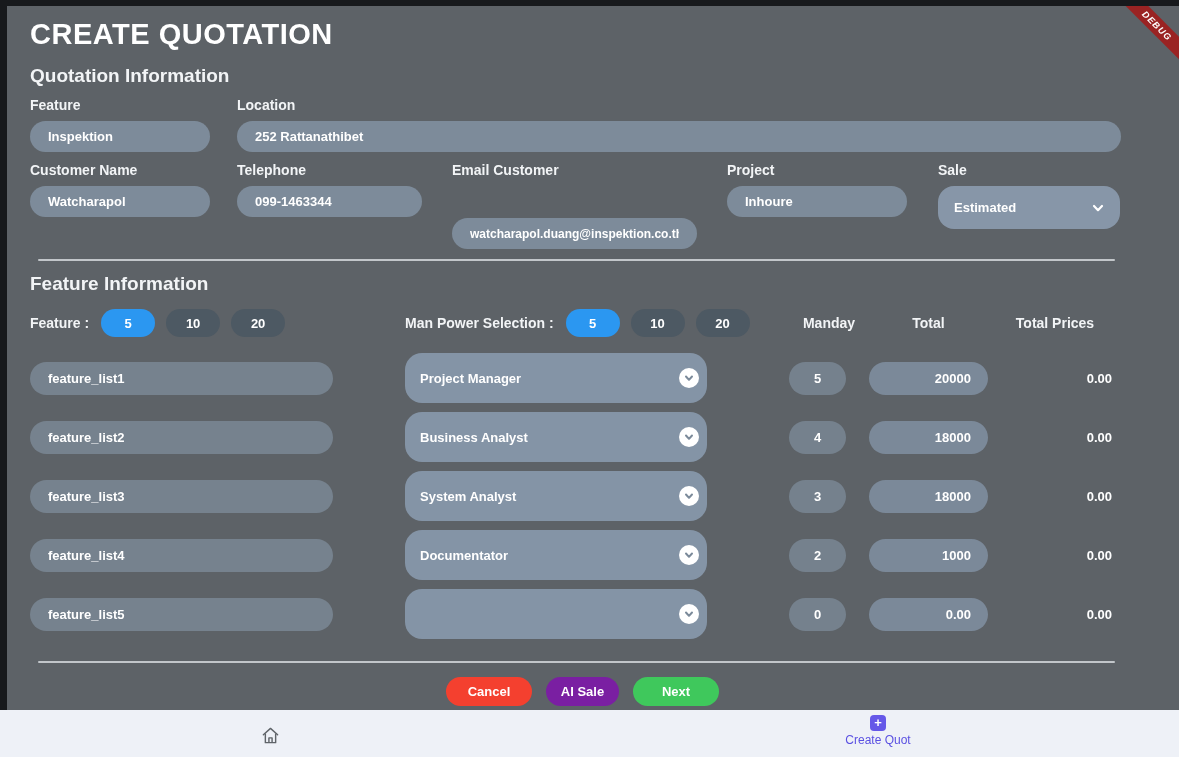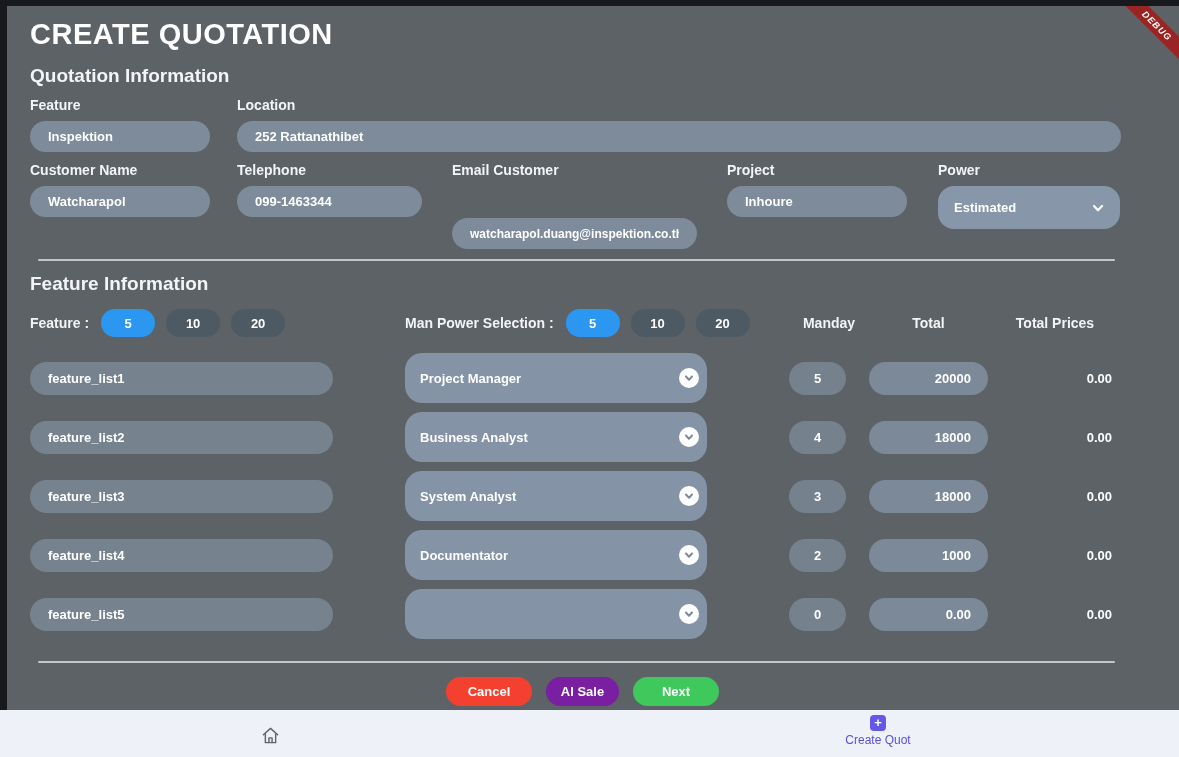--- a/index.html
+++ b/index.html
@@ -141,21 +141,21 @@
       </div>
       <div class="fieldcol w-email">
         <span class="f-label">Email Customer</span>
         <input class="pill-input sm" type="text" value="watcharapol.duang@inspektion.co.th" style="">
       </div>
       <div class="fieldcol w-project">
         <span class="f-label">Project</span>
         <input class="pill-input" type="text" value="Inhoure" style="">
       </div>
       <div class="fieldcol w-type">
-        <span class="f-label">Power</span>
+        <span class="f-label">Sale</span>
         <div class="select-pill">
           <span>Estimated</span>
           <svg class="chev" viewBox="0 0 12 12">
             <path d="M2 4 L6 8.2 L10 4" fill="none" stroke="#fff" stroke-width="2.2" stroke-linecap="round" stroke-linejoin="round"></path>
           </svg>
         </div>
       </div>
     </div>
 
     <div class="divider"></div>

